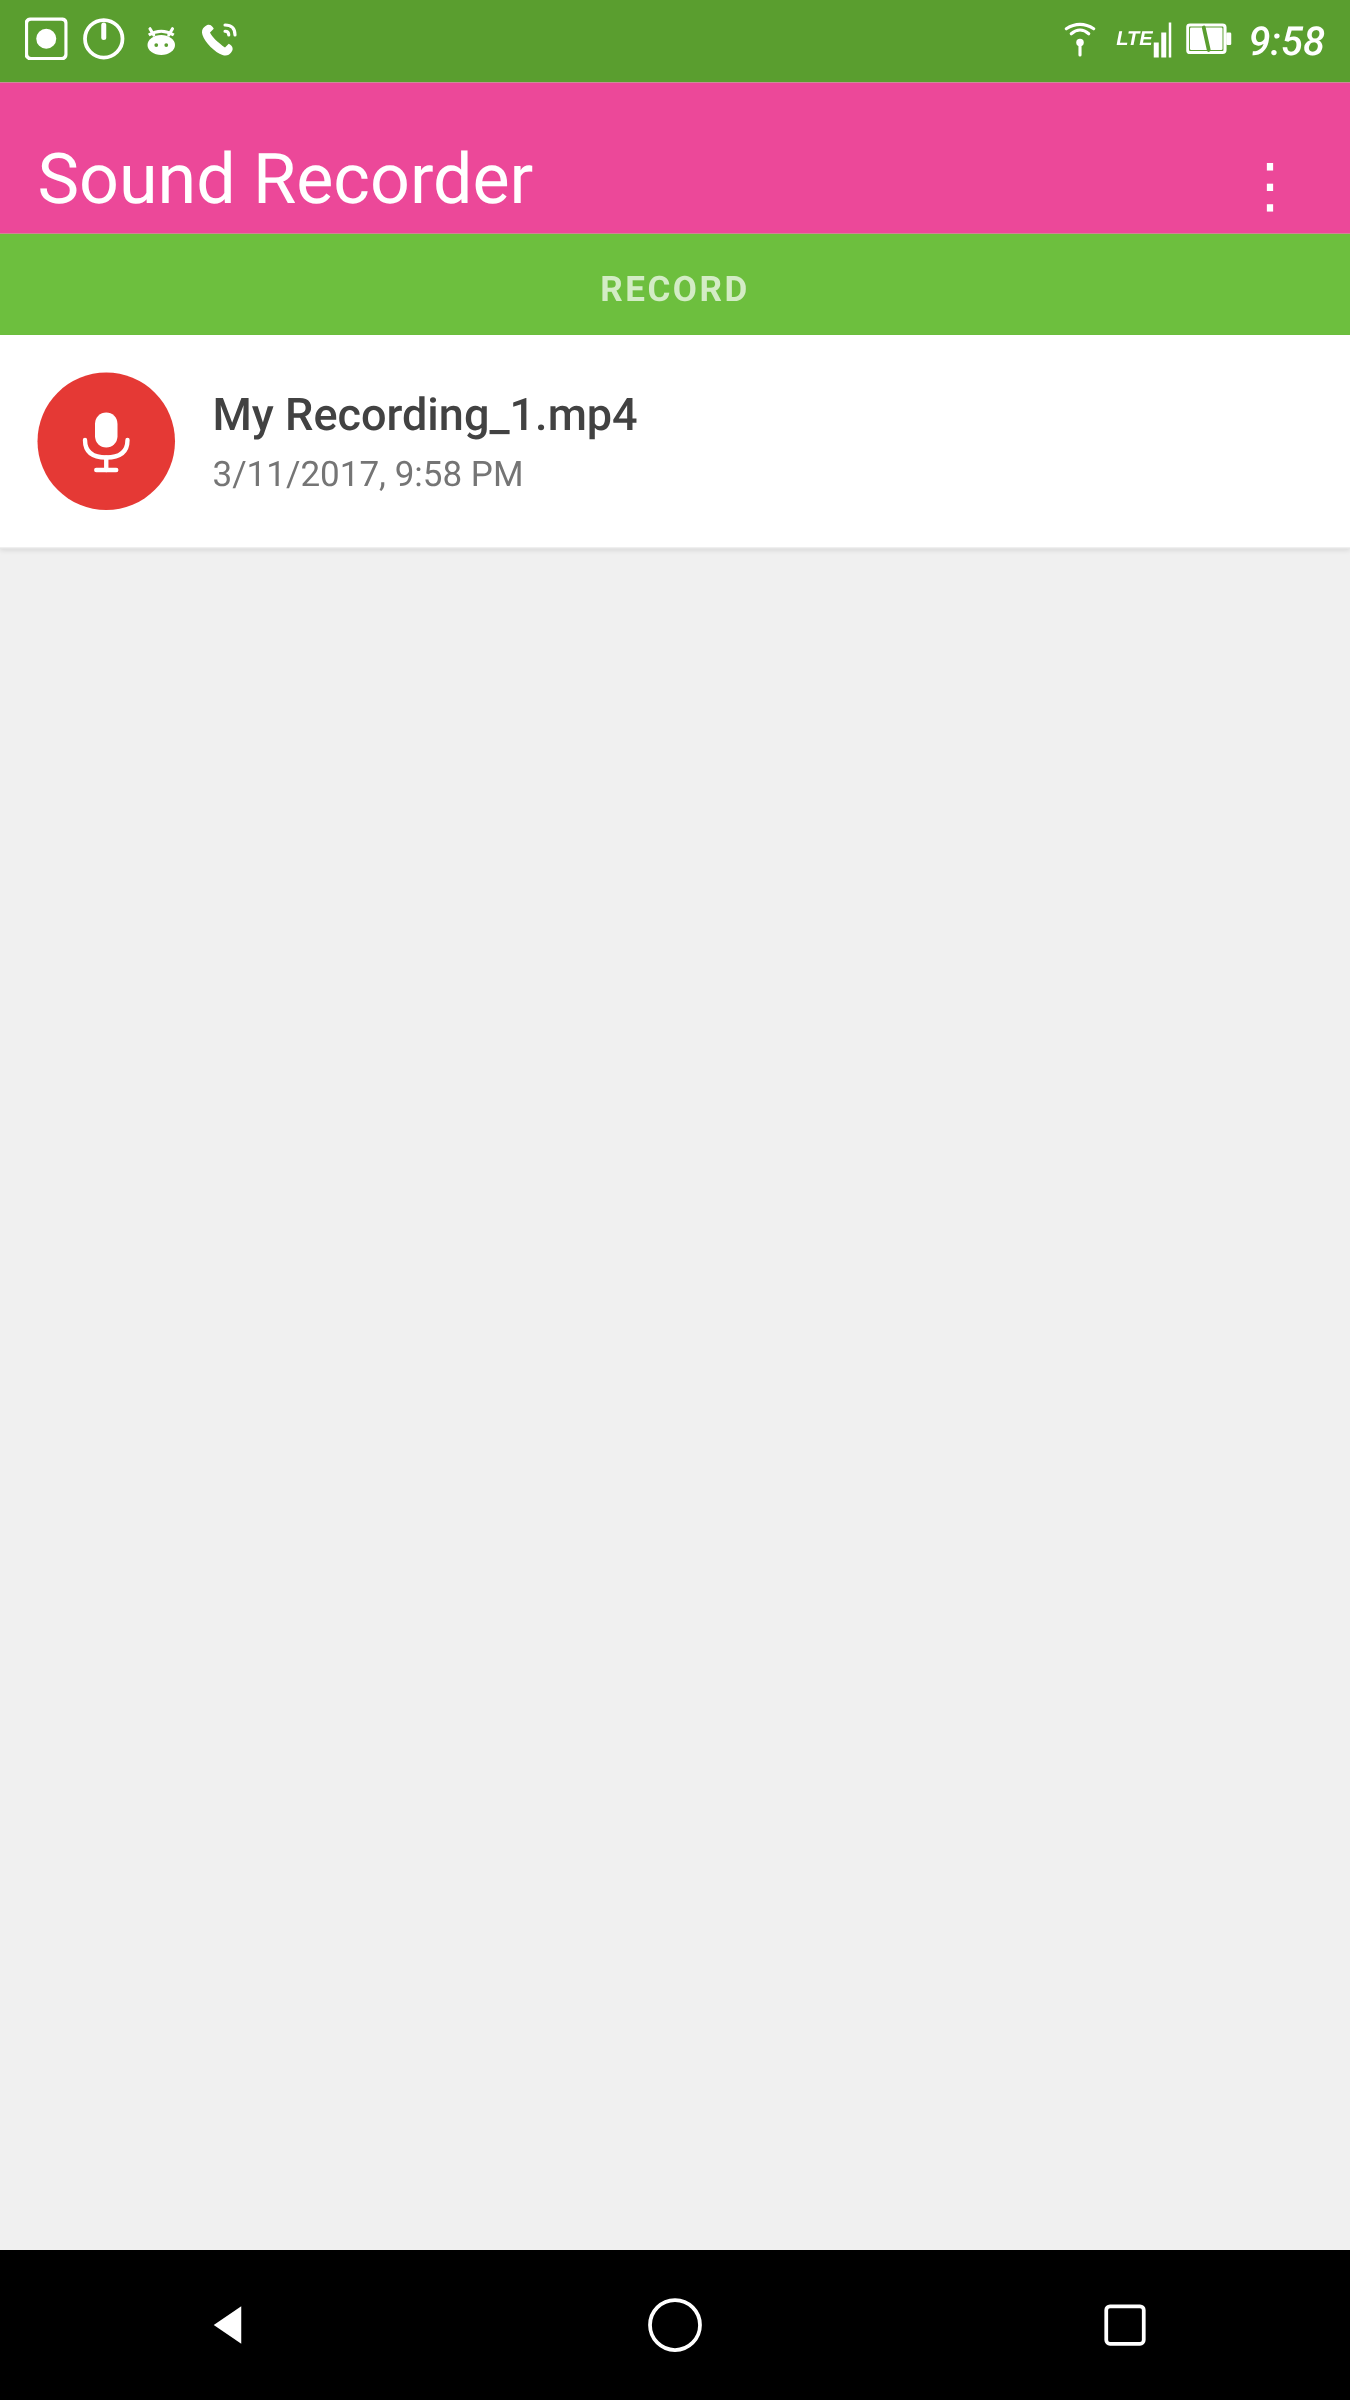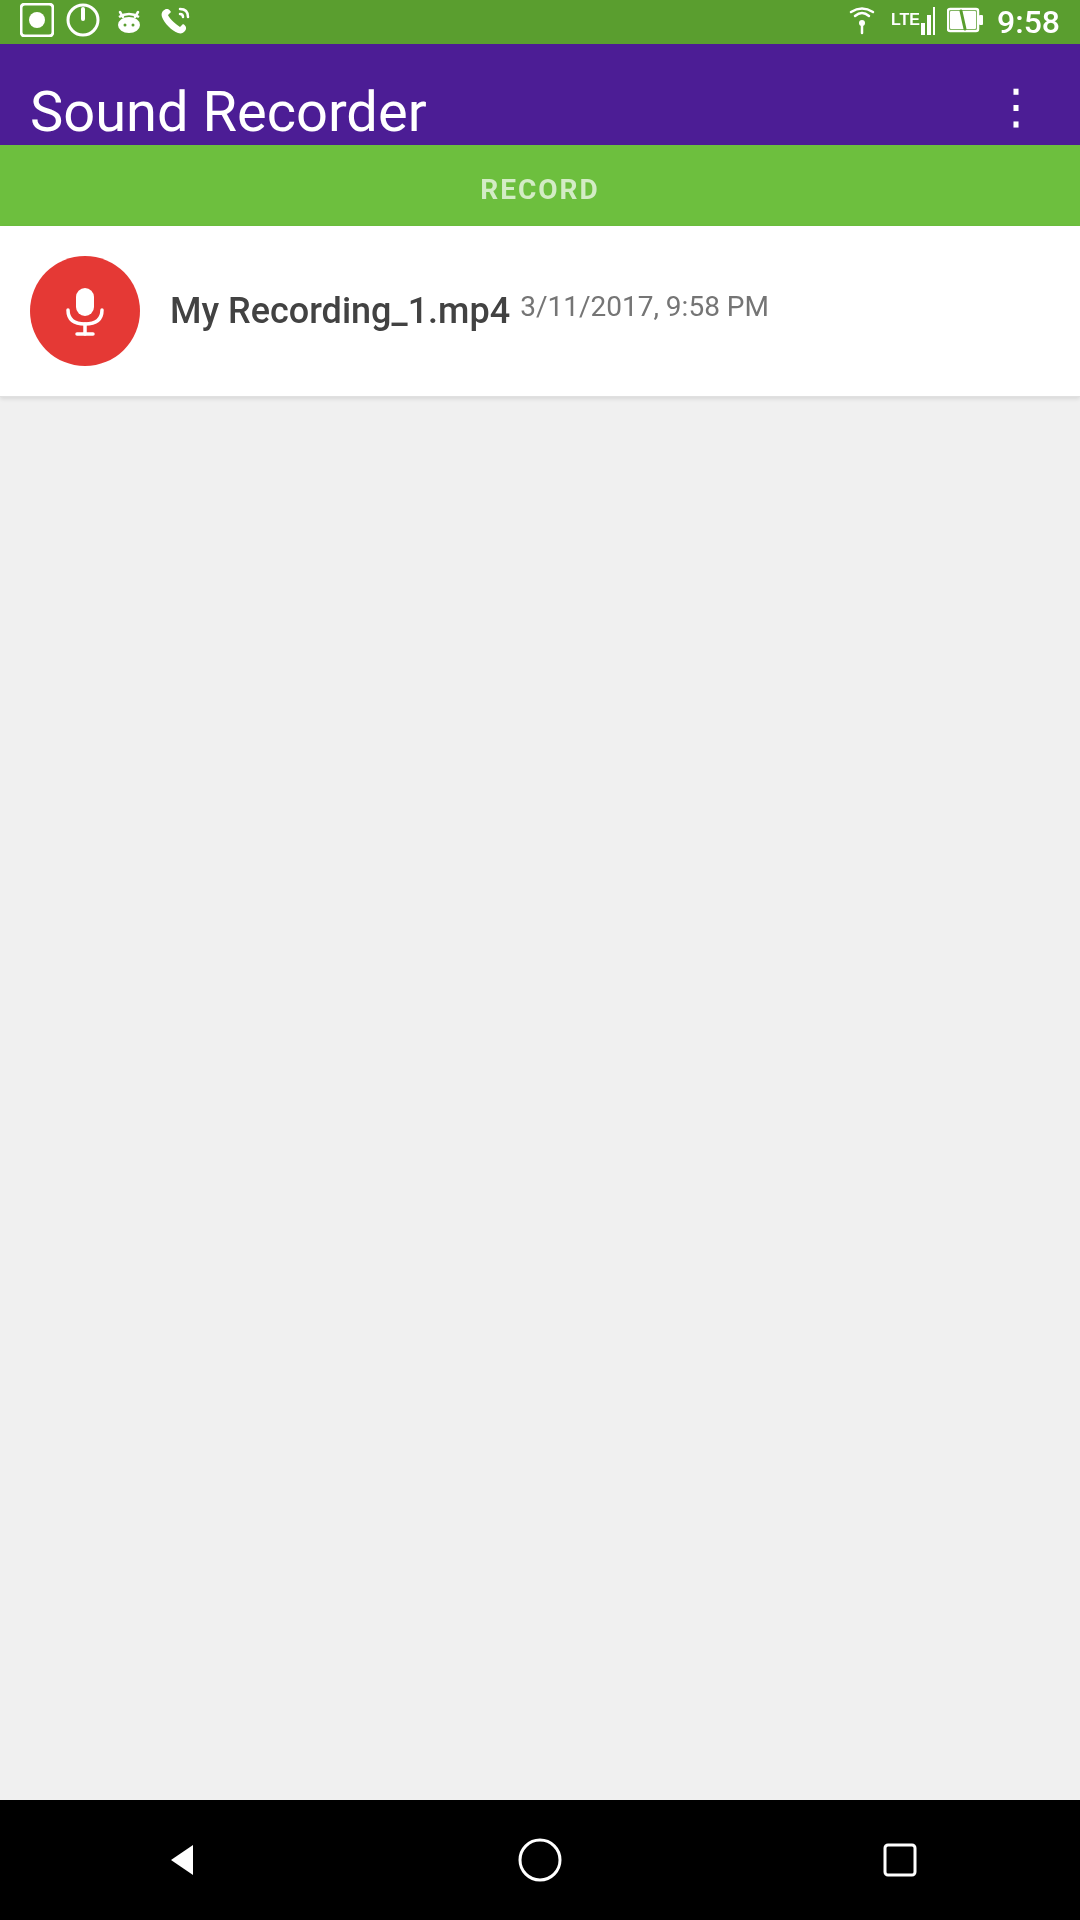--- a/index.html
+++ b/index.html
@@ -9,25 +9,26 @@
       height: 1920px;
       font-family: 'Roboto', Arial, sans-serif;
       background: #fff;
       display: flex;
       flex-direction: column;
     }
 
     
     .status-bar {
       background: #5a9e2f;
-      height: 44px;
+      height: 66px;
       display: flex;
       align-items: center;
       justify-content: space-between;
       padding: 12px 20px;
+      font-style: italic;
     }
     .status-bar-left {
       display: flex;
       align-items: center;
       gap: 12px;
     }
     .status-bar-right {
       display: flex;
       align-items: center;
       gap: 12px;
@@ -36,24 +37,24 @@
       font-weight: 500;
     }
     .status-icon {
       color: white;
       font-size: 28px;
       line-height: 1;
     }
 
     
     .app-bar {
-      background: #4c1d95;
-      padding: 24px 30px 0 30px;
-      display: flex;
-      align-items: flex-end;
+      background: #ec4899;
+      padding: 44px 30px 0 30px;
+      display: flex;
+      align-items: flex-start;
       justify-content: space-between;
     }
     .app-title {
       color: white;
       font-size: 56px;
       font-weight: 400;
     }
     .more-icon {
       color: white;
       font-size: 48px;
@@ -116,21 +117,21 @@
       height: 110px;
       background: #e53935;
       border-radius: 50%;
       display: flex;
       align-items: center;
       justify-content: center;
       flex-shrink: 0;
     }
     .recording-info {
       display: flex;
-      flex-direction: row;
+      flex-direction: column;
       gap: 10px;
     }
     .recording-name {
       font-size: 36px;
       font-weight: 500;
       color: #424242;
     }
     .recording-duration {
       font-size: 28px;
       color: #757575;

